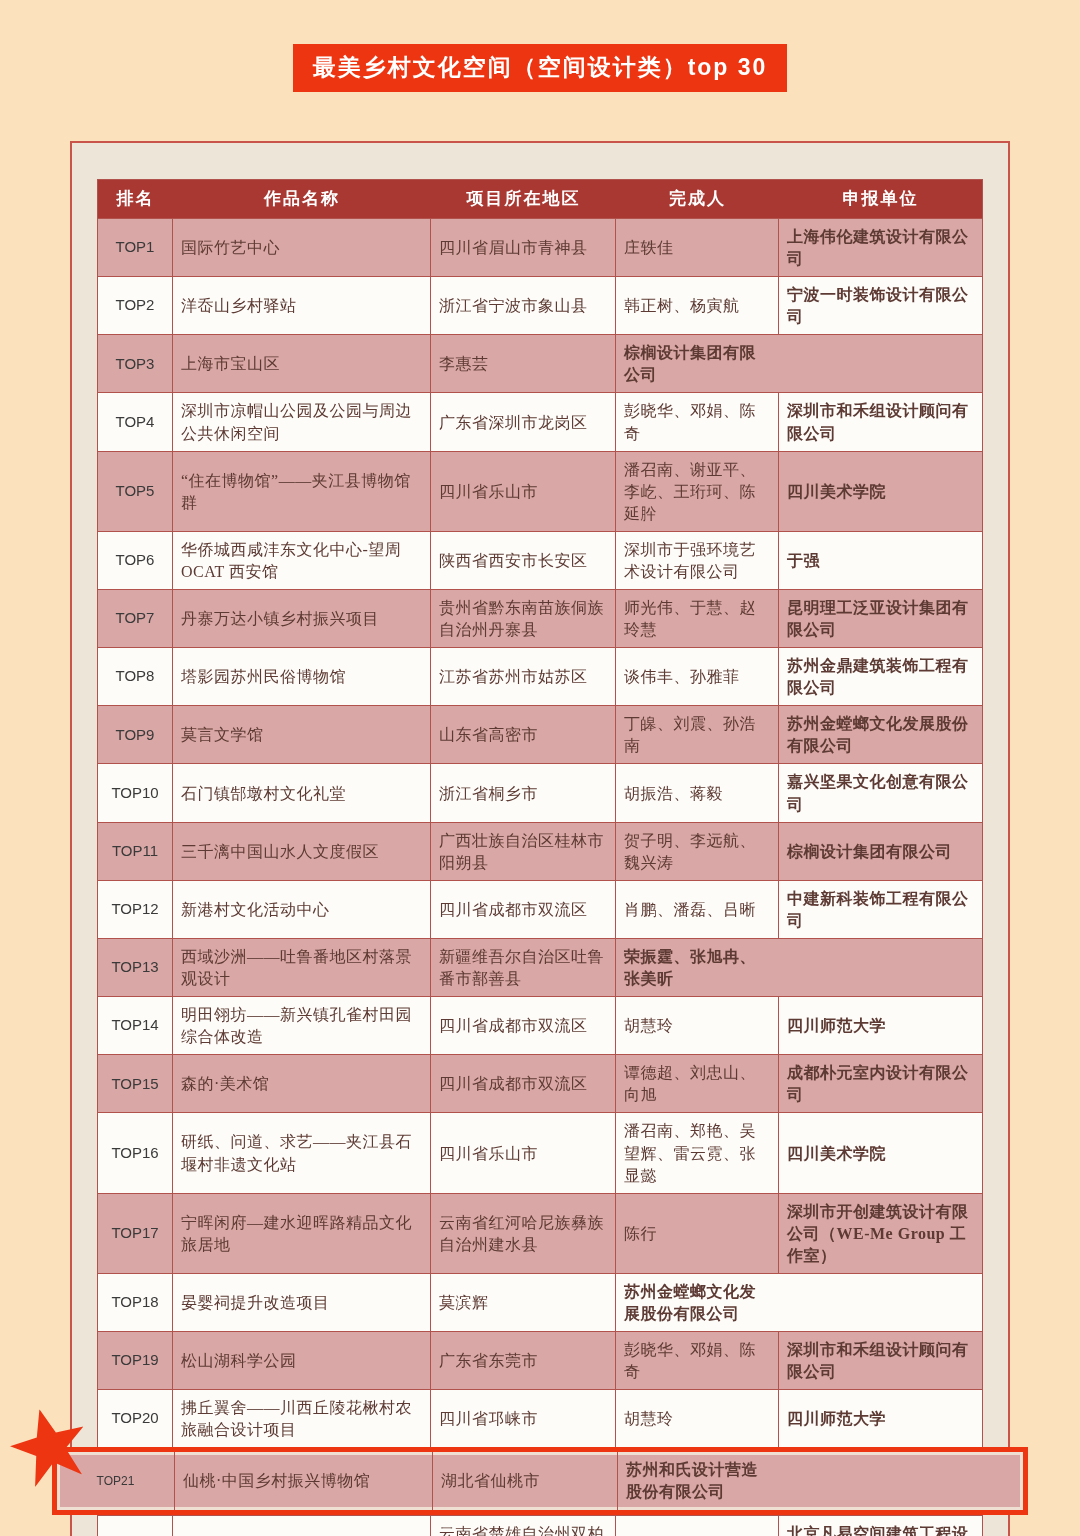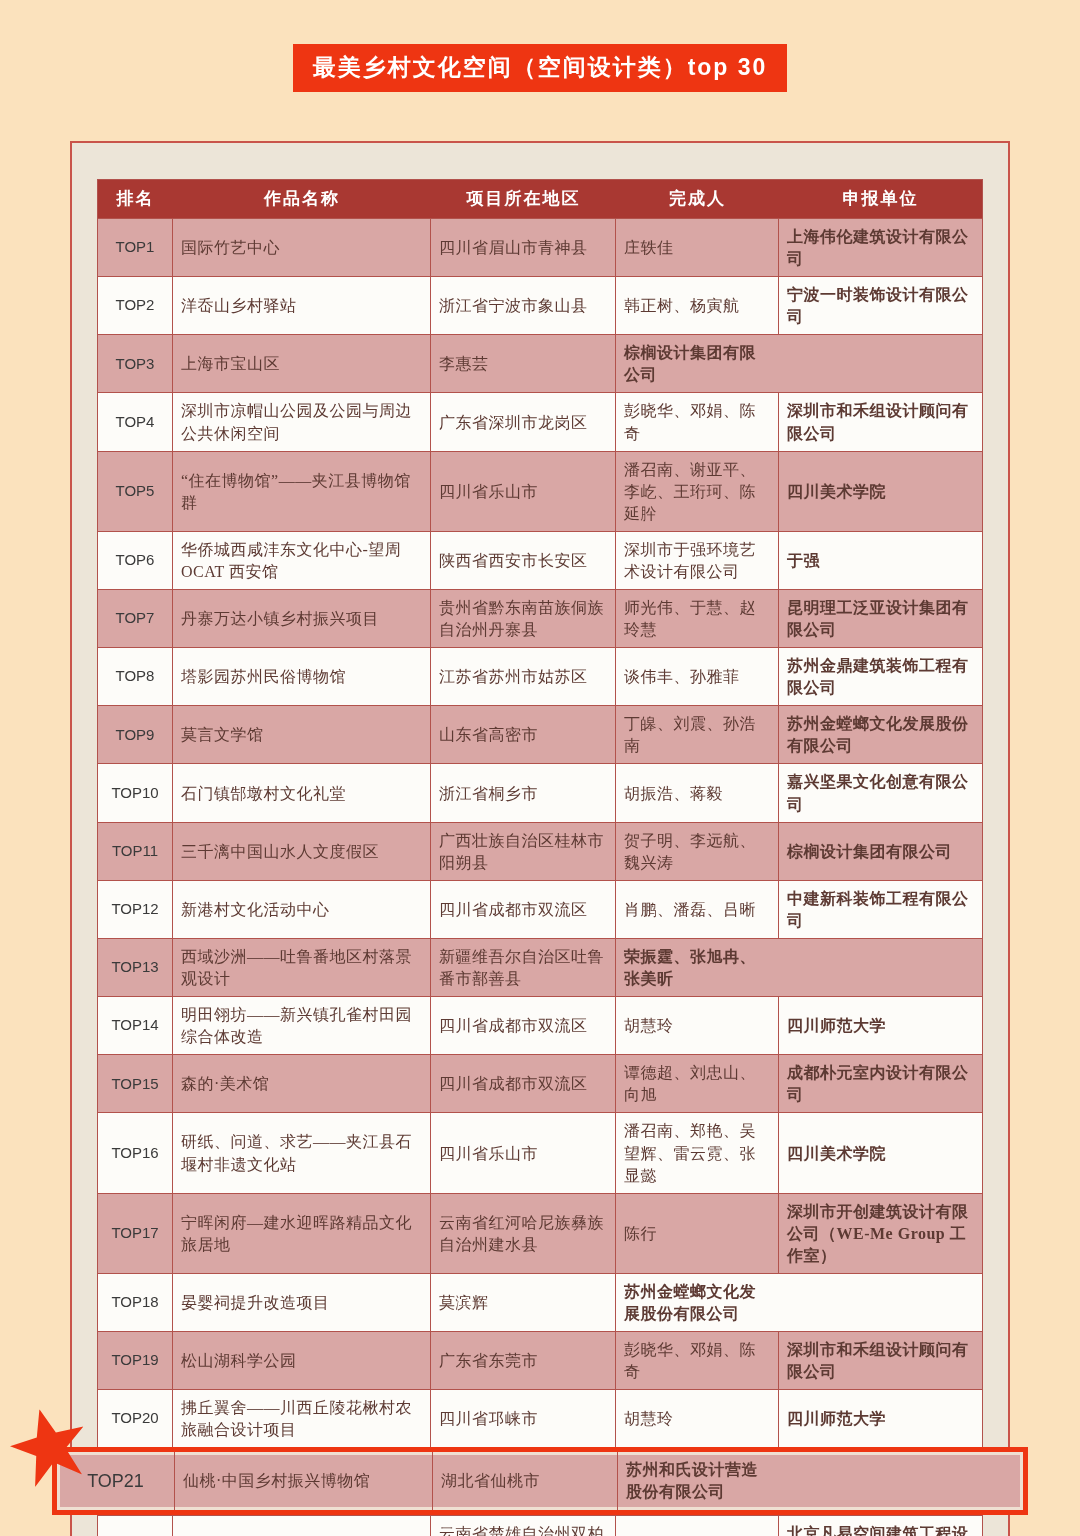--- a/index.html
+++ b/index.html
@@ -89,21 +89,21 @@
     position:relative;
     z-index:3;
     width:calc(100% + 92px);
     margin-left:-46px;
     grid-template-columns:118px 258px 185px 163px 1fr;
     border:5px solid var(--accent);
     background:var(--pink-row);
     box-shadow:inset 0 0 0 3px #efdfd2;
   }
   .row.highlight .cell{ min-height:52px; }
-  .row.highlight .cell.rank{ font-size:18px; }
+  .row.highlight .cell.rank{ font-size:12px; }
   .star{
     position:absolute;
     left:-46px;
     top:-44px;
     width:76px;
     height:74px;
     background:var(--accent);
     transform:rotate(-15deg);
     clip-path:polygon(50% 0%,63% 36%,100% 38%,70% 60%,82% 100%,50% 74%,18% 100%,30% 60%,0% 38%,37% 36%);
     z-index:4;

